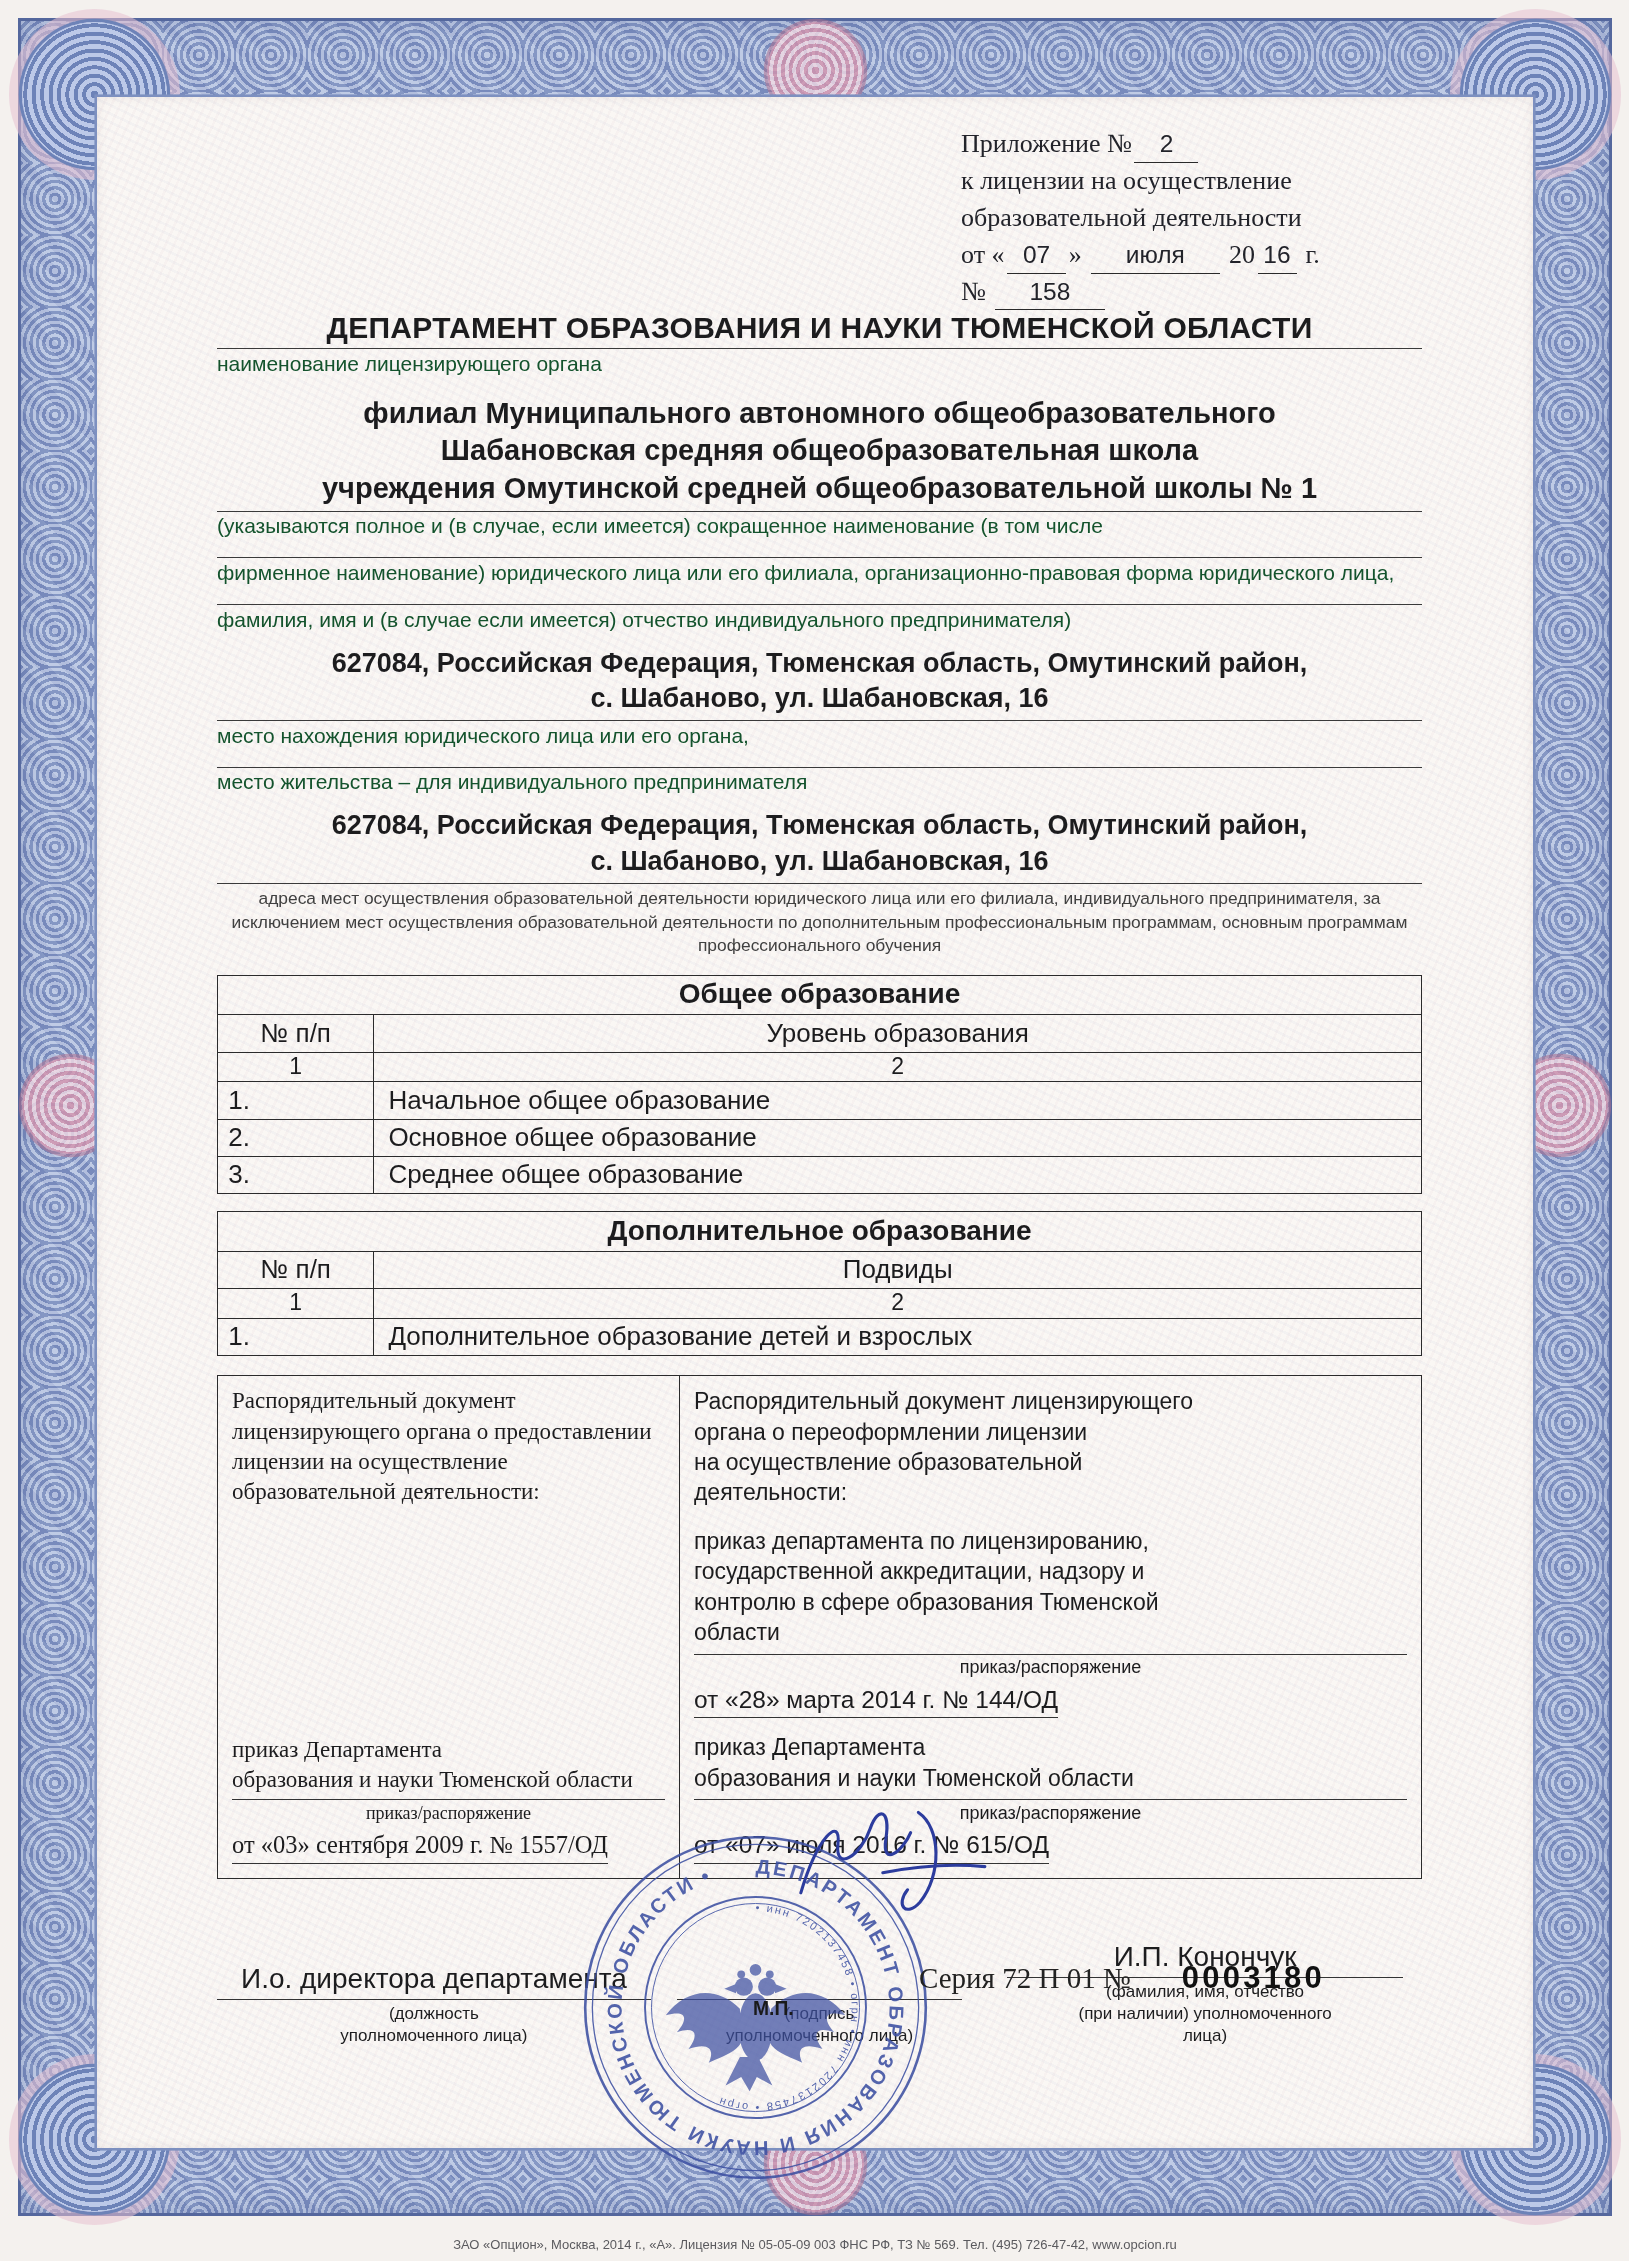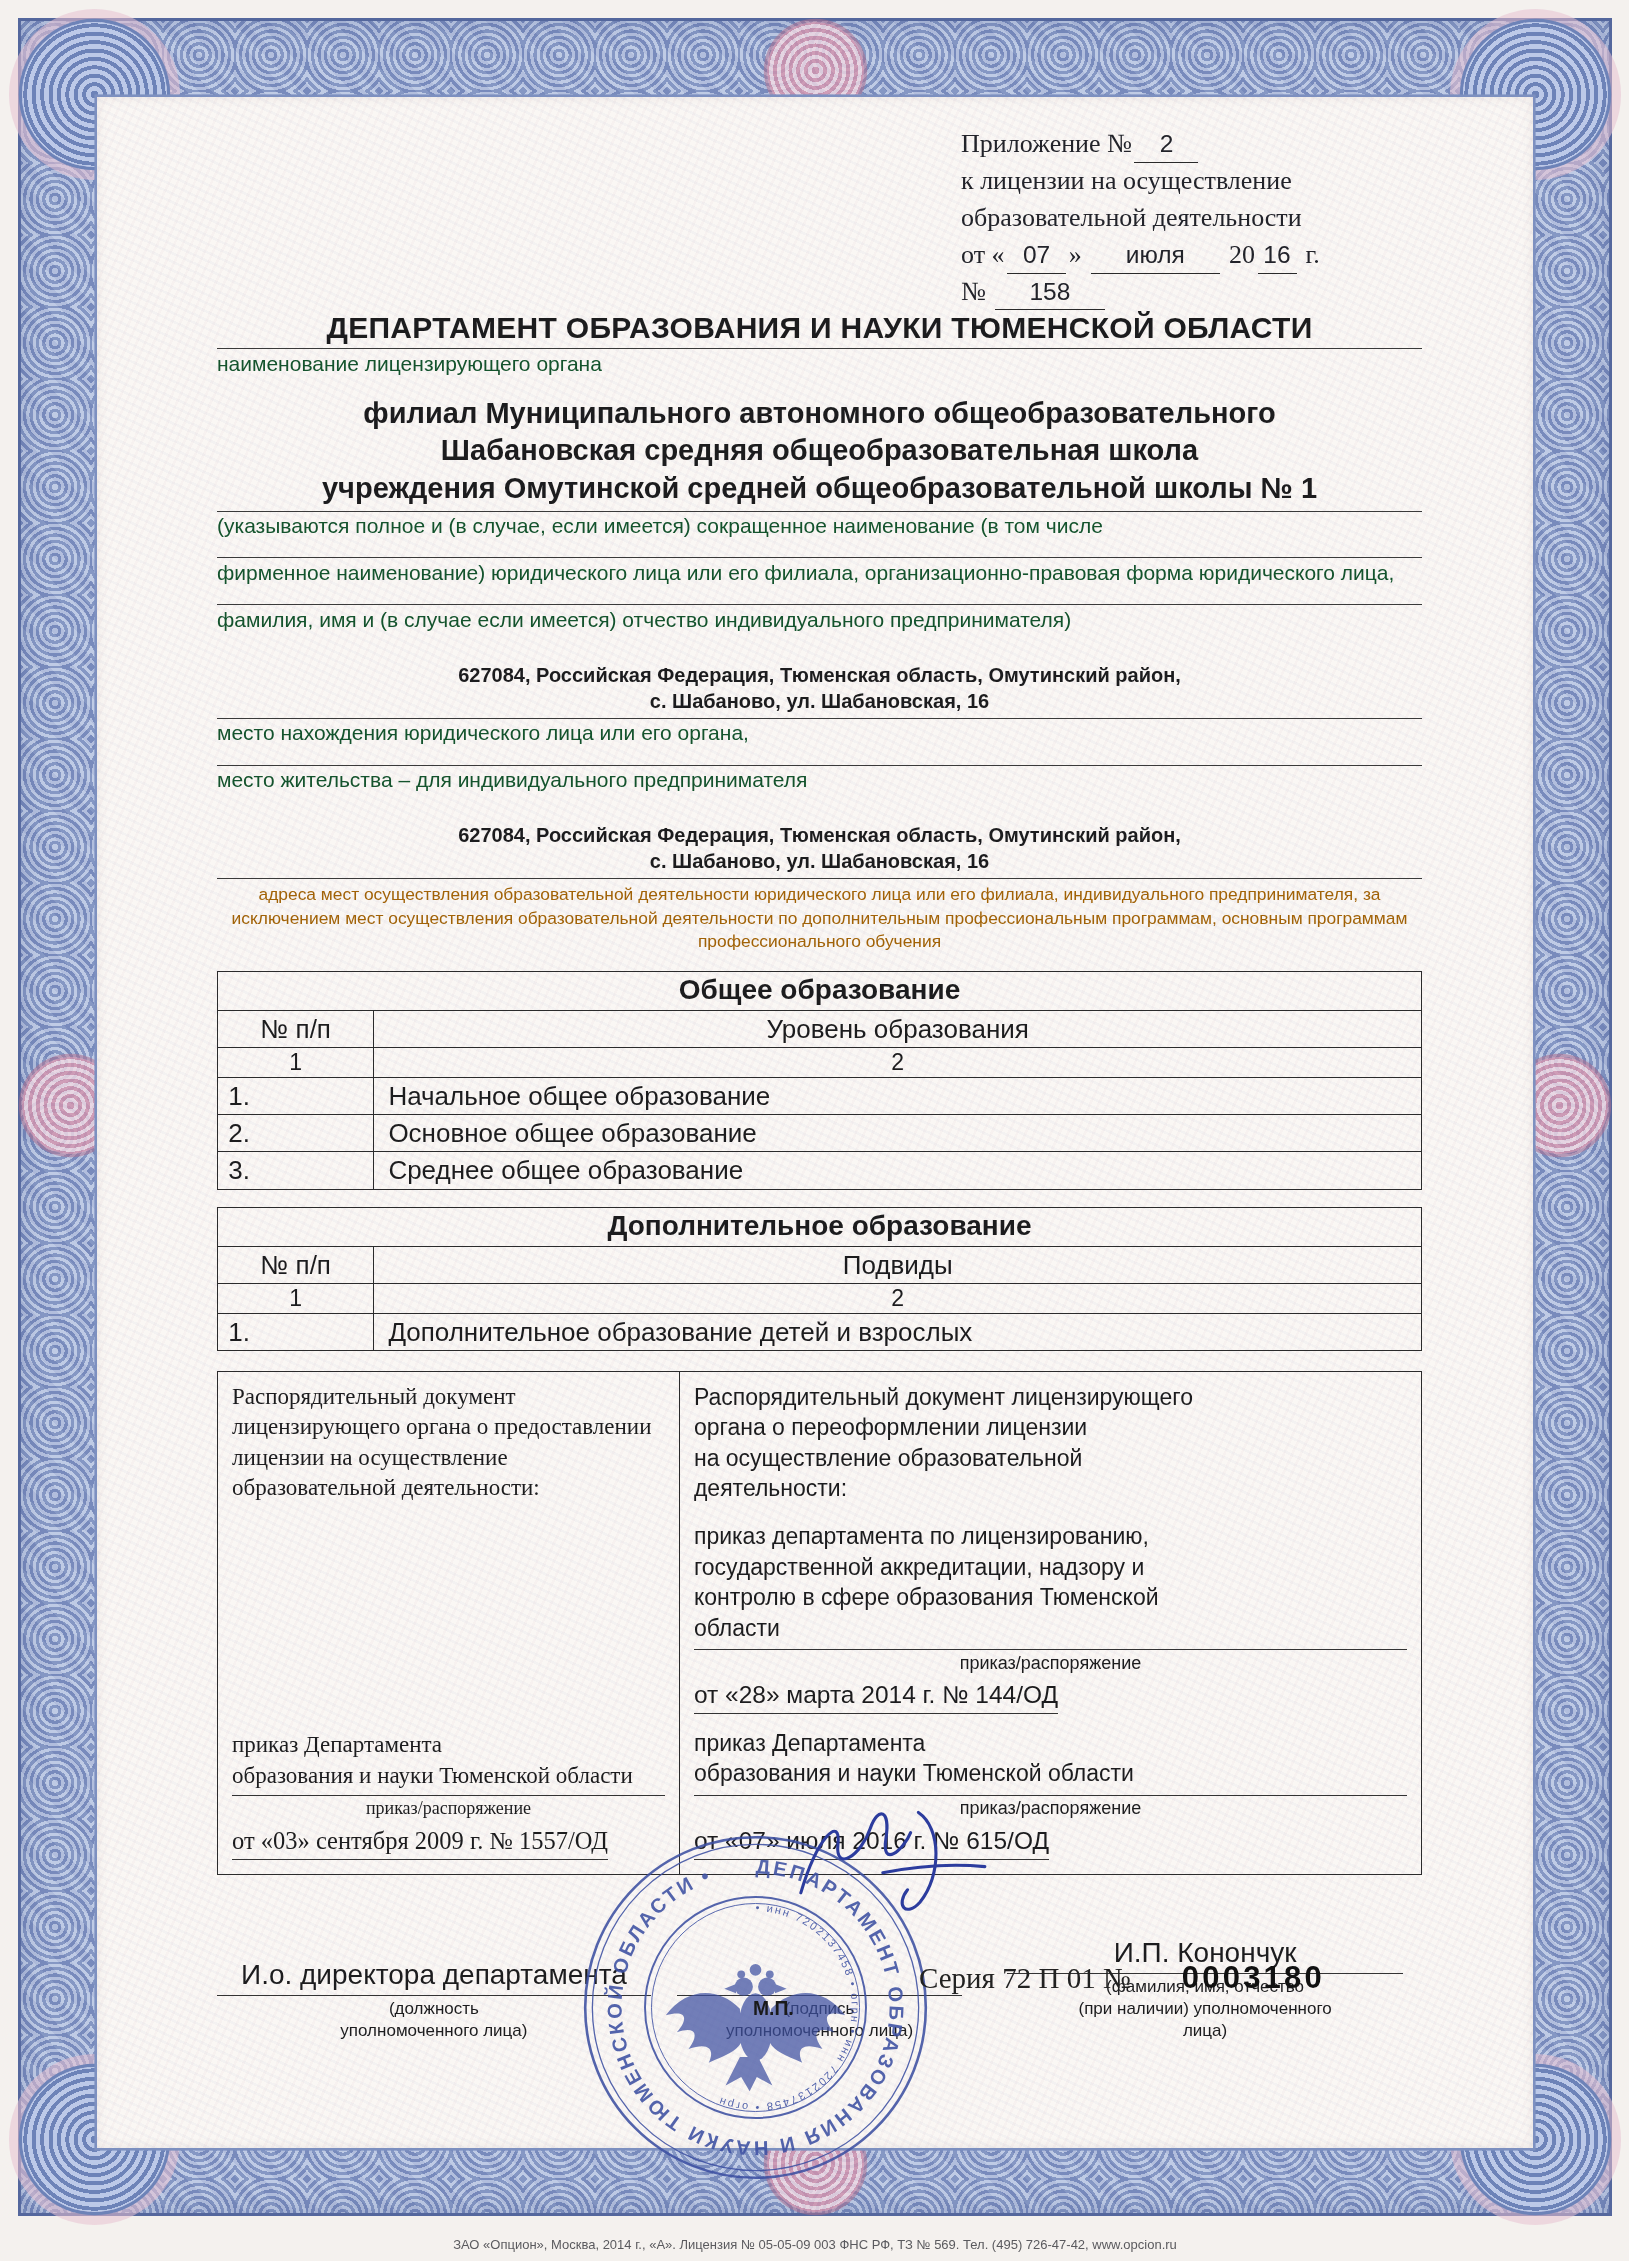--- a/index.html
+++ b/index.html
@@ -52,22 +52,22 @@
   .annex { margin-left:744px; font-family:"Liberation Serif", serif; font-size:26px; line-height:1.42; color:#22232a; }
   .annex .fill { display:inline-block; text-align:center; border-bottom:1.3px solid #2a2a2a;
                  font-family:"Liberation Sans", sans-serif; font-size:24.5px; margin:0 2.6px; }
   .w60{min-width:39px;} .w80{min-width:59px;} .w100{min-width:64px;} .w170{min-width:129px;} .w150{min-width:110px;}
 
   .title { text-align:center; font-size:30px; font-weight:bold; letter-spacing:0.3px; }
   .rule { border-top:1.9px solid #3a3a3a; margin-top:3.9px; }
   .caption { text-align:left; font-size:21px; color:#14532d; margin-top:2.6px; }
 
   .org { margin-top:19.3px; text-align:center; font-size:29px; font-weight:bold; line-height:1.28; }
-  .addr { margin-top:30px; text-align:center; font-size:20px; font-weight:bold; line-height:1.3; }
-  .caption-wide { text-align:center; font-size:17.4px; line-height:1.35; margin-top:3.9px; color:#a16207; }
+  .addr { margin-top:14px; text-align:center; font-size:27px; font-weight:bold; line-height:1.3; }
+  .caption-wide { text-align:center; font-size:17.4px; line-height:1.35; margin-top:3.9px; color:#404040; }
   .spacer-rule { border-top:1.3px solid #3a3a3a; margin-top:19.3px; }
 
   
   .doc-table { margin-top:17px; border:1.9px solid #2b2b2c; font-size:26px; }
   .tt { text-align:center; font-weight:bold; font-size:28px; padding:2.6px 0 3.9px; }
   .trow { display:flex; border-top:1.9px solid #2b2b2c; }
   .c1 { width:13%; border-right:1.9px solid #2b2b2c; text-align:center; padding:2.6px 3.9px; }
   .c2 { width:87%; text-align:center; padding:2.6px 6.4px; }
   .trow.data .c1 { text-align:left; padding-left:10.3px; }
   .trow.data .c2 { text-align:left; padding-left:14px; }

